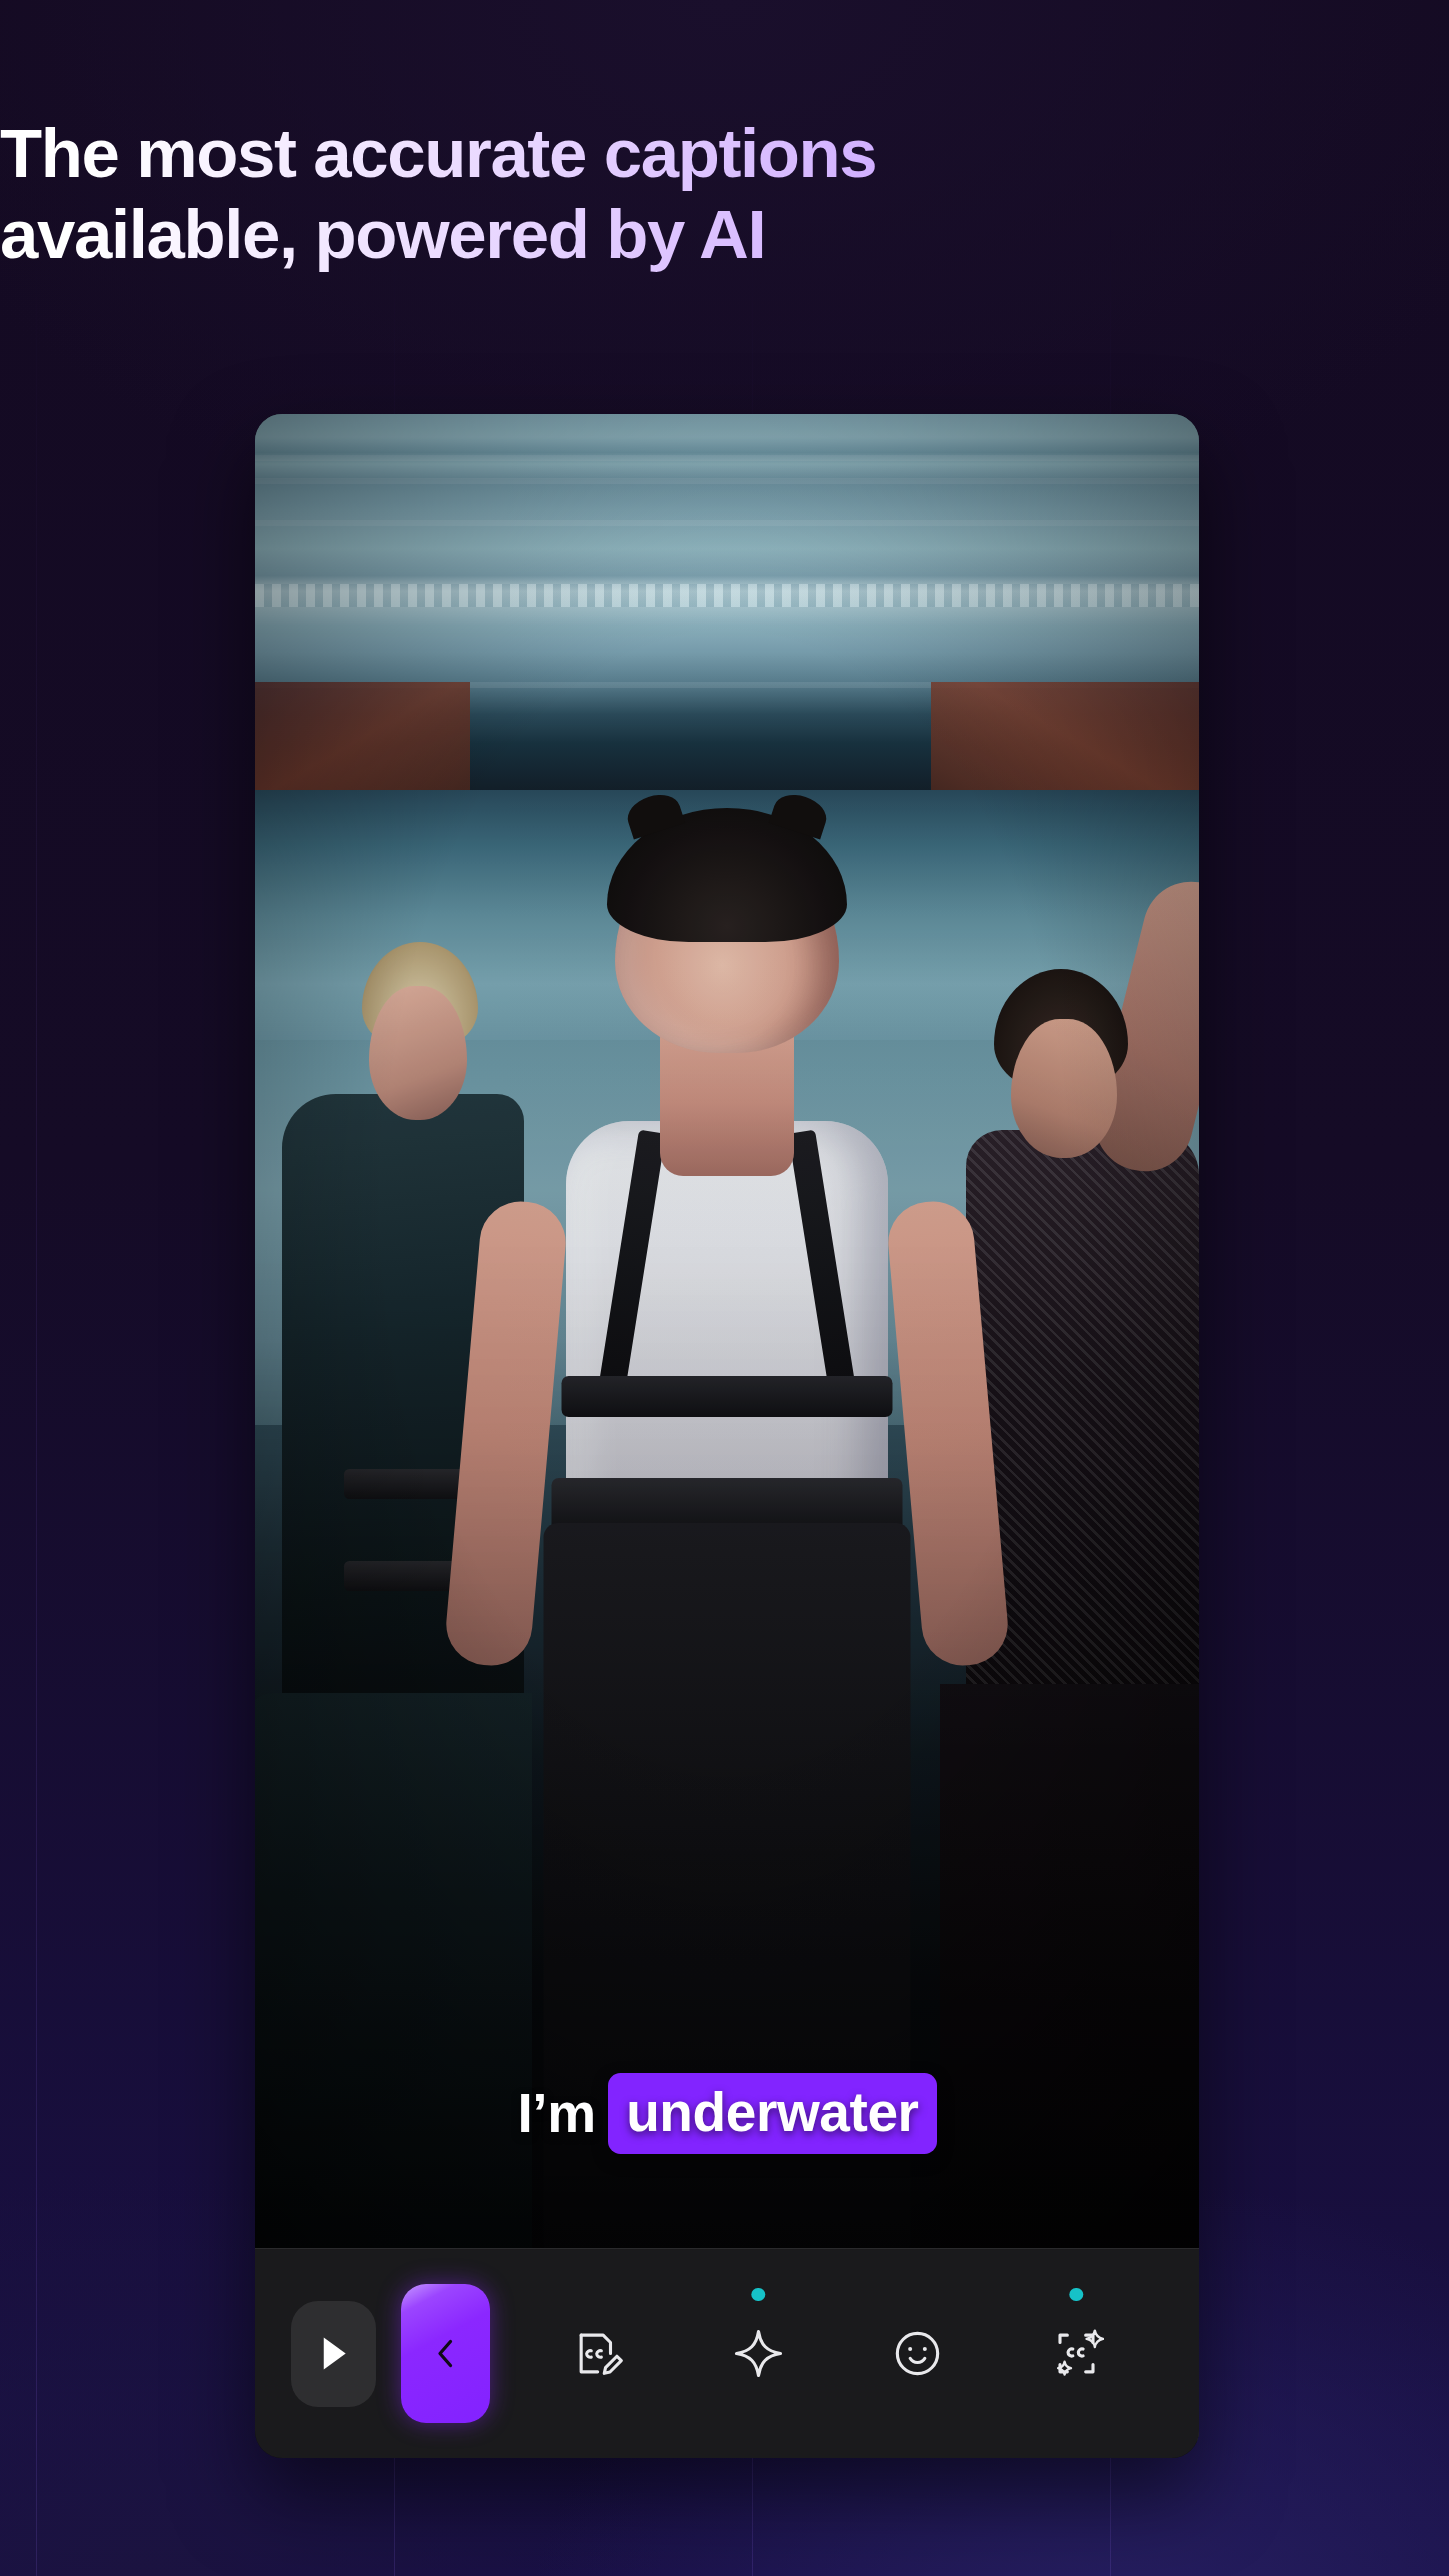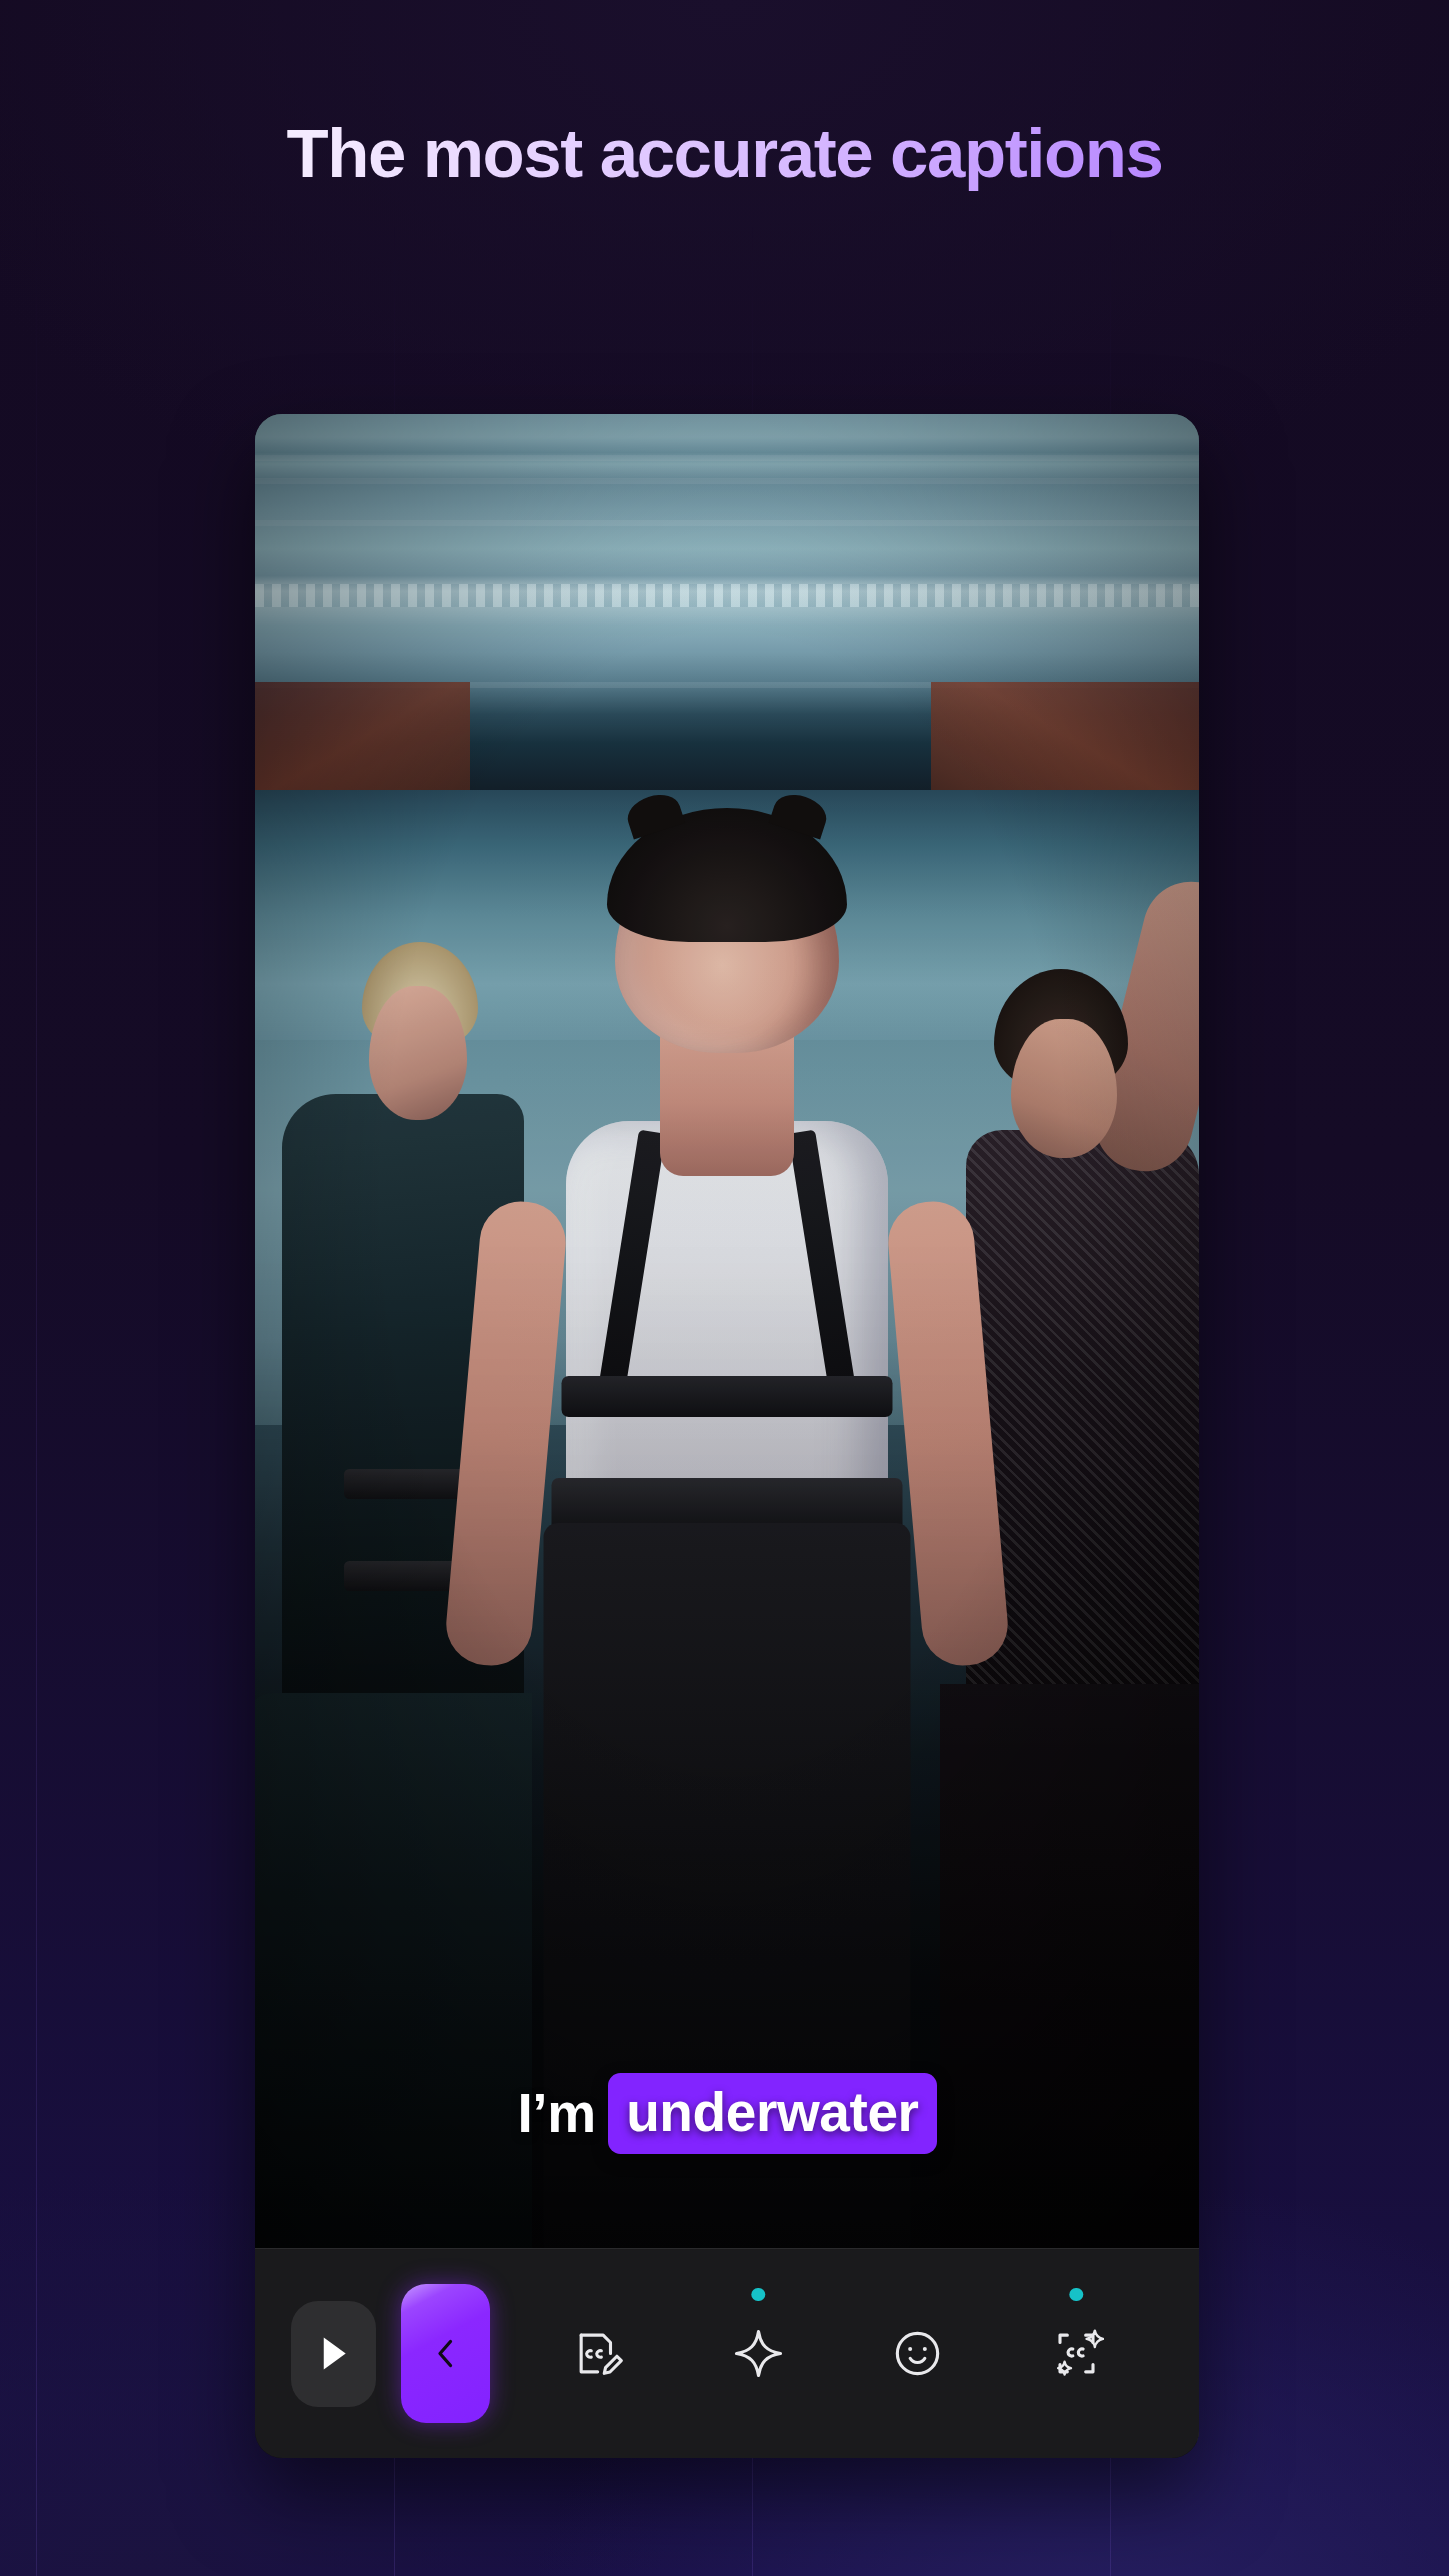--- a/index.html
+++ b/index.html
@@ -25,21 +25,21 @@
       linear-gradient(90deg, rgba(150,110,245,.16) 1.3px, transparent 1.3px);
     background-size:358px 100%;
     background-position:36px 0;
     -webkit-mask-image:linear-gradient(180deg, rgba(0,0,0,0) 8%, rgba(0,0,0,.55) 40%, rgba(0,0,0,1) 100%);
             mask-image:linear-gradient(180deg, rgba(0,0,0,0) 8%, rgba(0,0,0,.55) 40%, rgba(0,0,0,1) 100%);
   }
 
   
   #headline{
     position:absolute; left:0; right:0; top:114px;
-    text-align:center;
+    text-align:left;
     font-size:69px; line-height:1.17;
     font-weight:700; letter-spacing:-1.4px;
     background:linear-gradient(100deg,#ffffff 6%, #f2e7ff 24%, #d7b9ff 55%, #b07cff 86%);
     -webkit-background-clip:text; background-clip:text;
     color:transparent;
     -webkit-text-fill-color:transparent;
   }
   #headline .ln{ display:block; }
 
   
@@ -343,20 +343,21 @@
   }
 </style>
 </head>
 <body>
 
 <div id="bg"></div>
 <div id="bg-grid"></div>
 
 <h1 id="headline">
   <span class="ln">The most accurate captions</span>
+  <span class="ln">available, powered by AI</span>
 </h1>
 
 <div id="phone">
 
   <div id="video">
     <div class="scene">
       <div class="ceil">
         <div class="slat" style="top:41px"></div>
         <div class="slat" style="top:64px"></div>
         <div class="slat" style="top:106px"></div>

